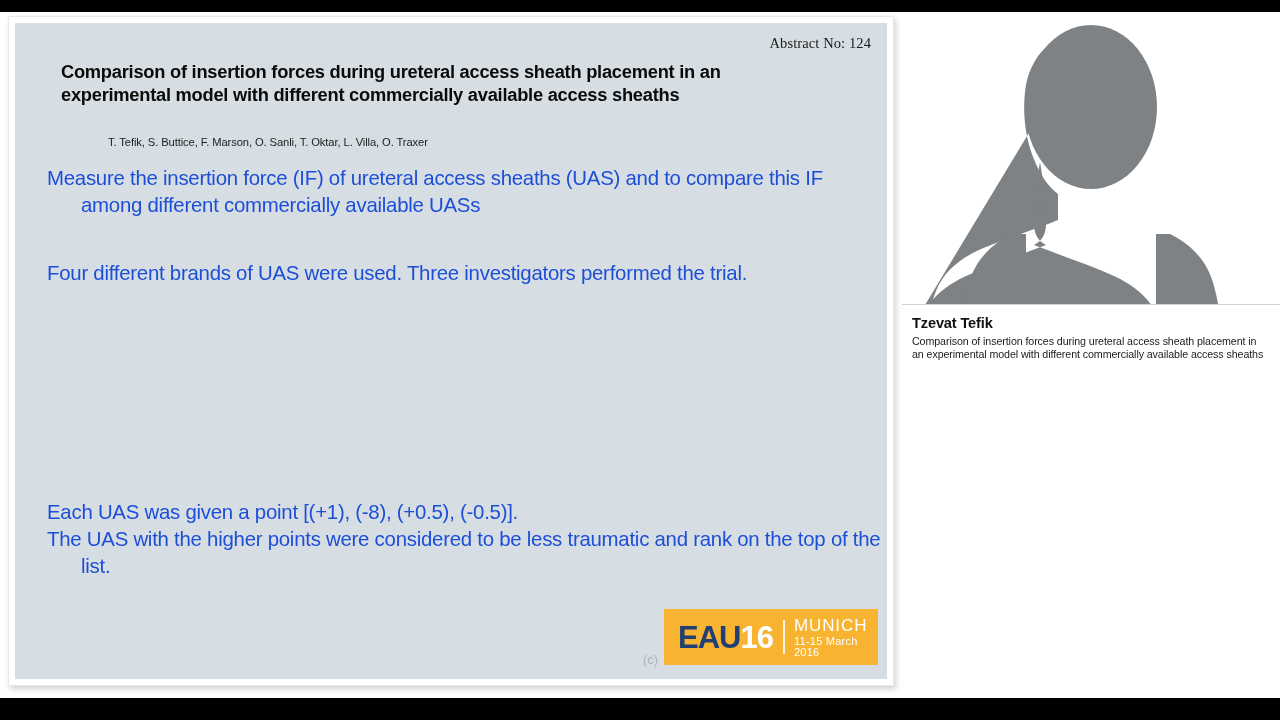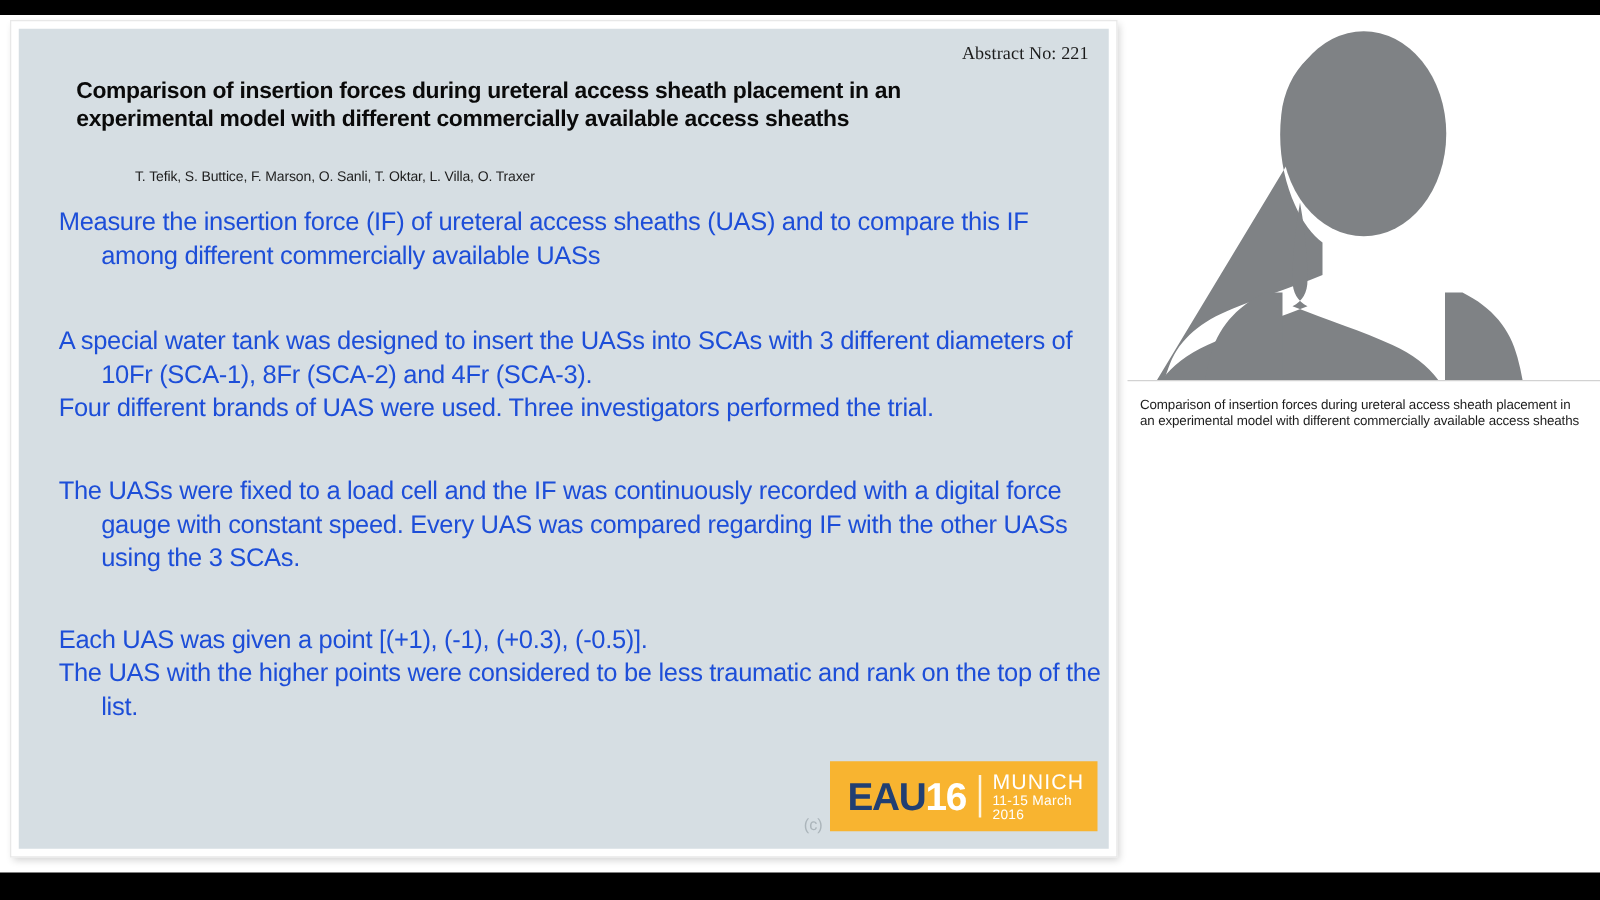--- a/index.html
+++ b/index.html
@@ -184,41 +184,37 @@
 </head>
 <body>
 
 <div id="root">
 
   <div class="bar-top"></div>
 
   <div class="slide-card">
     <div class="slide-surface">
 
-      <div class="abstract-no">Abstract No: 221</div>
+      <div class="abstract-no">Abstract No: 124</div>
 
       <div class="slide-title">Comparison of insertion forces during ureteral access sheath placement in an experimental model with different commercially available access sheaths</div>
 
       <div class="slide-authors">T. Tefik, S. Buttice, F. Marson, O. Sanli, T. Oktar, L. Villa, O. Traxer</div>
 
       <div class="body-block blk-1">
         <p>Measure the insertion force (IF) of ureteral access sheaths (UAS) and to compare this IF among different commercially available UASs</p>
       </div>
 
       <div class="body-block blk-2">
-        <p>A special water tank was designed to insert the UASs into SCAs with 3 different diameters of 10Fr (SCA-1), 8Fr (SCA-2) and 4Fr (SCA-3).</p>
         <p>Four different brands of UAS were used. Three investigators performed the trial.</p>
       </div>
 
-      <div class="body-block blk-3">
-        <p>The UASs were fixed to a load cell and the IF was continuously recorded with a digital force gauge with constant speed. Every UAS was compared regarding IF with the other UASs using the 3 SCAs.</p>
-      </div>
 
       <div class="body-block blk-4">
-        <p>Each UAS was given a point [(+1), (-1), (+0.3), (-0.5)].</p>
+        <p>Each UAS was given a point [(+1), (-8), (+0.5), (-0.5)].</p>
         <p>The UAS with the higher points were considered to be less traumatic and rank on the top of the list.</p>
       </div>
 
       <div class="watermark">(c)</div>
 
       <div class="eau-logo">
         <span class="eau-mark"><span class="eau-letters">EAU</span><span class="eau-year">16</span></span>
         <span class="eau-divider"></span>
         <span class="eau-city-wrap">
           <span class="eau-city">MUNICH</span>
@@ -260,20 +256,21 @@
                    c0 -18 -2 -40 -6 -62 Z"></path>
           <path d="M110 222 c-24 12 -38 29 -44 52 c-3 11 -5 22 -6 32 l0 6
                    l64 0 l0 -90 Z"></path>
           <path d="M268 222 c24 12 38 29 44 52 c3 11 5 22 6 32 l0 6
                    l-64 0 l0 -90 Z"></path>
         </g>
       </svg>
     </div>
 
     <div class="speaker-meta">
+      <div class="speaker-name">Tzevat Tefik</div>
       <div class="speaker-subtitle">Comparison of insertion forces during ureteral access sheath placement in an experimental model with different commercially available access sheaths</div>
     </div>
 
   </div>
 
   <div class="bar-bottom"></div>
 
 </div>
 
 </body></html>

